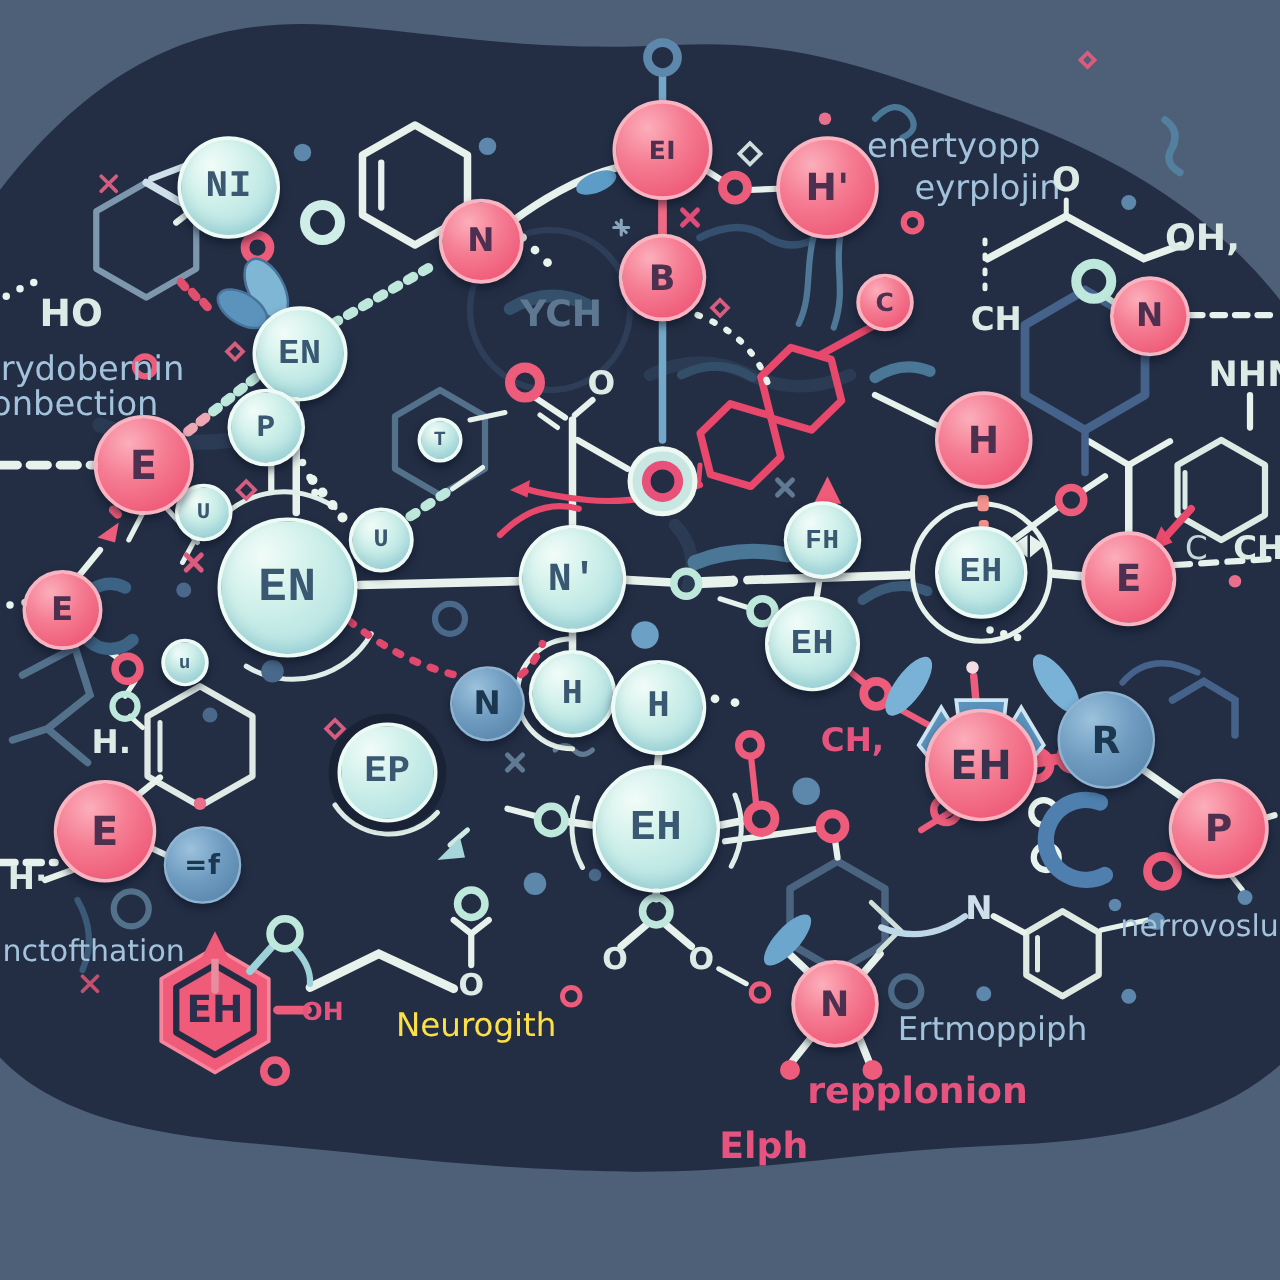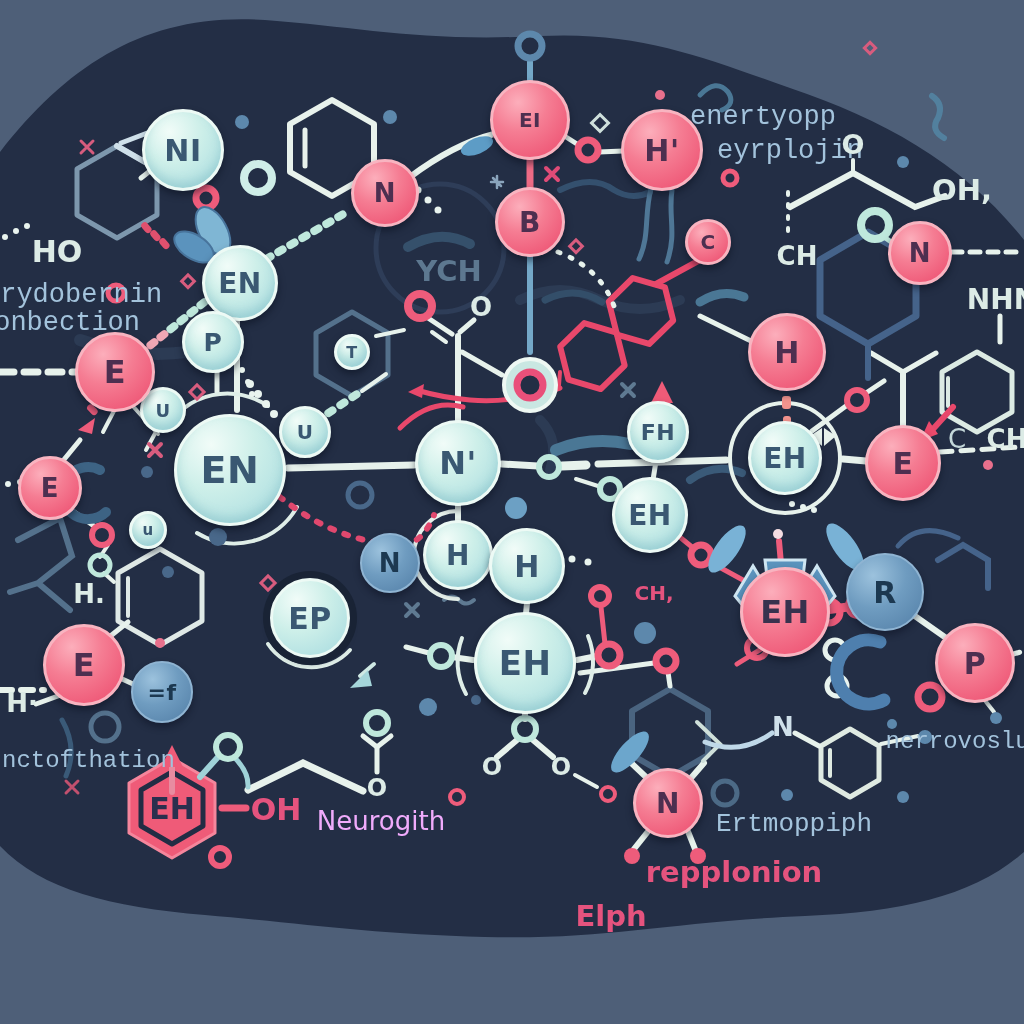--- a/index.html
+++ b/index.html
@@ -1,29 +1,29 @@
 <!DOCTYPE html>
 <html><head>
 <meta charset="utf-8">
 <style>
   html,body{margin:0;padding:0;background:#4e5f78;}
   #stage{position:relative;width:1024px;height:1024px;overflow:hidden;background:#4e5f78;font-family:"DejaVu Sans",sans-serif;}
   #stage svg{position:absolute;left:0;top:0;}
   .nd{position:absolute;transform:translate(-50%,-50%);border-radius:50%;display:flex;align-items:center;justify-content:center;font-weight:bold;font-family:"DejaVu Sans",sans-serif;letter-spacing:.5px;z-index:3;}
-  .cyan{background:radial-gradient(circle at 32% 26%,#f1fcf8 0%,#cdefe9 42%,#a5dadf 100%);color:#3a5872;border:3px solid #edfaf5;box-shadow:0 4px 7px rgba(8,14,28,.5), inset 0 -6px 10px rgba(110,175,185,.35);}
+  .cyan{background:radial-gradient(circle at 32% 26%,#f1fcf8 0%,#cdefe9 42%,#a5dadf 100%);color:#3a5872;border:3px solid #edfaf5;box-shadow:0 4px 7px rgba(8,14,28,.5), inset 0 -6px 10px rgba(110,175,185,.35);font-family:Liberation Mono, monospace;}
   .pink{background:radial-gradient(circle at 34% 26%,#fcaebb 0%,#f57d93 40%,#ec4a6c 100%);color:#4d2f50;border:3px solid #f8b4c0;box-shadow:0 4px 7px rgba(8,14,28,.5);}
   .steel{background:radial-gradient(circle at 34% 28%,#9cc2dd 0%,#6f9cc0 45%,#527ea6 100%);color:#1c3850;border:2px solid #8fb4d2;box-shadow:0 4px 7px rgba(8,14,28,.45);}
   .ringdark{box-shadow:0 0 0 7px #192335,0 4px 7px rgba(8,14,28,.5);}
   .t{position:absolute;transform:translate(-50%,-50%);white-space:nowrap;font-family:"DejaVu Sans",sans-serif;z-index:4;}
   .tl{position:absolute;white-space:nowrap;font-family:"DejaVu Sans",sans-serif;z-index:4;}
   .pinktxt{color:#e5537e;font-weight:bold;}
-  .bluetxt{color:#a3c3dc;font-family:Liberation Mono, monospace;}
-  .fainttxt{color:#f0abfc;text-align:center;}
+  .bluetxt{color:#a3c3dc;}
+  .fainttxt{color:#fde047;text-align:center;}
   .whitetxt{color:#dcebe6;font-weight:bold;}
-  .greytxt{color:#5d7890;font-weight:bold;margin-top:20px;}
+  .greytxt{color:#5d7890;font-weight:bold;}
   .hexlbl{color:#2b2f4e;font-weight:bold;}
   .title{color:#d3e9f2;font-weight:bold;letter-spacing:1px;}
 </style>
 </head>
 <body>
 
 <div id="stage">
 <svg width="1024" height="1024" viewBox="0 0 1024 1024">
   <rect x="0" y="0" width="1024" height="1024" fill="#4e5f78"></rect>
   <path fill="#232e45" d="M0,152 C70,62 150,12 265,20 C360,27 420,42 540,36 C640,31 705,58 790,88 C885,120 965,165 1024,240 L1024,852 C975,895 905,912 805,916 C665,922 610,940 485,937 C370,934 300,923 205,915 C110,907 42,890 0,846 Z"></path>
@@ -458,25 +458,25 @@
 <div class="t bluetxt" style="left:790px;top:151px;font-size:27px"><span>eyrplojin</span></div>
 <div class="t whitetxt" style="left:57px;top:251px;font-size:30px"><span>HO</span></div>
 <div class="tl bluetxt" style="left:-16px;top:280px;font-size:27px"><span>erydobernin</span></div>
 <div class="tl bluetxt" style="left:-22px;top:308px;font-size:27px"><span>conbection</span></div>
 <div class="t greytxt" style="left:449px;top:251px;font-size:29px"><span>YCH</span></div>
 <div class="t whitetxt" style="left:962px;top:190px;font-size:29px"><span>OH,</span></div>
 <div class="t whitetxt" style="left:797px;top:256px;font-size:26px"><span>CH</span></div>
 <div class="t whitetxt" style="left:1002px;top:299px;font-size:28px"><span>NHN</span></div>
 <div class="t whitetxt" style="left:957px;top:439px;font-size:26px;font-weight:normal;color:#c4d8da"><span>C</span></div>
 <div class="t whitetxt" style="left:1007px;top:439px;font-size:26px"><span>CH</span></div>
-<div class="t pinktxt" style="left:654px;top:593px;font-size:20px"><span>CH,</span></div>
+<div class="t pinktxt" style="left:682px;top:593px;font-size:26px"><span>CH,</span></div>
 <div class="t whitetxt" style="left:89px;top:594px;font-size:26px"><span>H.</span></div>
 <div class="t whitetxt" style="left:22px;top:703px;font-size:26px"><span>H·</span></div>
 <div class="tl bluetxt" style="left:2px;top:747px;font-size:24px"><span>nctofthation</span></div>
-<div class="t pinktxt" style="left:276px;top:809px;font-size:30px"><span>OH</span></div>
+<div class="t pinktxt" style="left:258px;top:809px;font-size:20px"><span>OH</span></div>
 <div class="t fainttxt" style="left:381px;top:821px;font-size:26px"><span>Neurogith</span></div>
 <div class="t pinktxt" style="left:611px;top:916px;font-size:29px"><span>Elph</span></div>
 <div class="t pinktxt" style="left:734px;top:872px;font-size:29px"><span>repplonion</span></div>
 <div class="t bluetxt" style="left:794px;top:824px;font-size:26px"><span>Ertmoppiph</span></div>
 <div class="t bluetxt" style="left:972px;top:741px;font-size:24px"><span>nerrovoslurg</span></div>
 <div class="t whitetxt" style="left:783px;top:727px;font-size:26px;color:#cfe0ea"><span>N</span></div>
 <div class="t whitetxt" style="left:853px;top:144px;font-size:27px"><span>O</span></div>
 <div class="t whitetxt" style="left:481px;top:307px;font-size:26px"><span>O</span></div>
 <div class="t whitetxt" style="left:492px;top:767px;font-size:24px"><span>O</span></div>
 <div class="t whitetxt" style="left:561px;top:767px;font-size:24px"><span>O</span></div>

